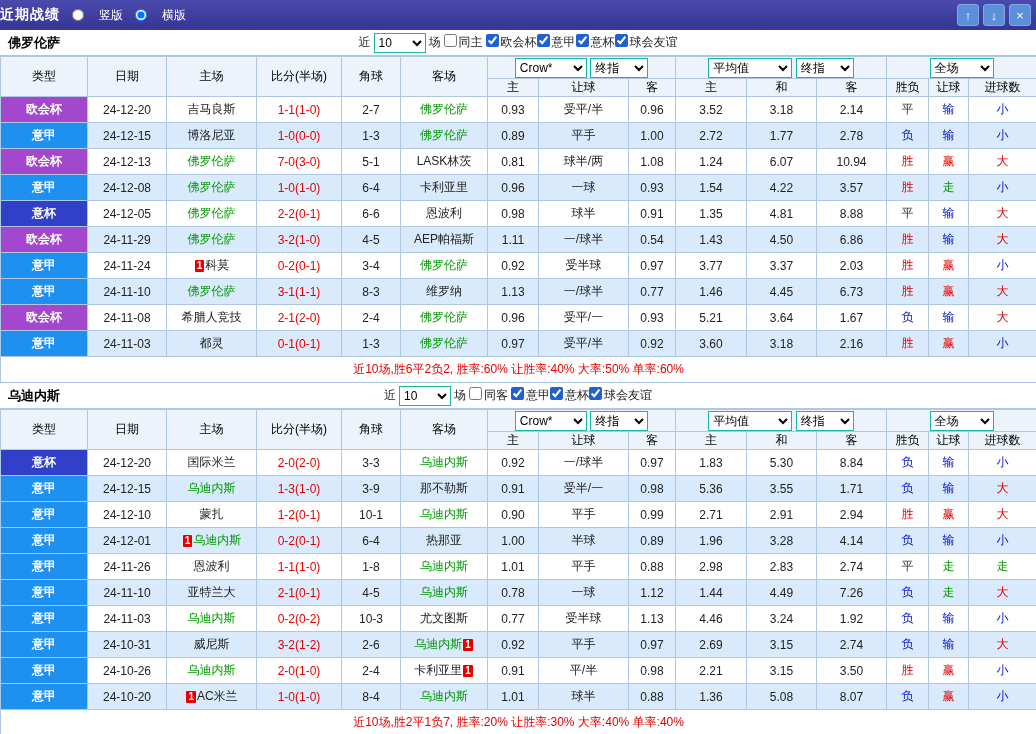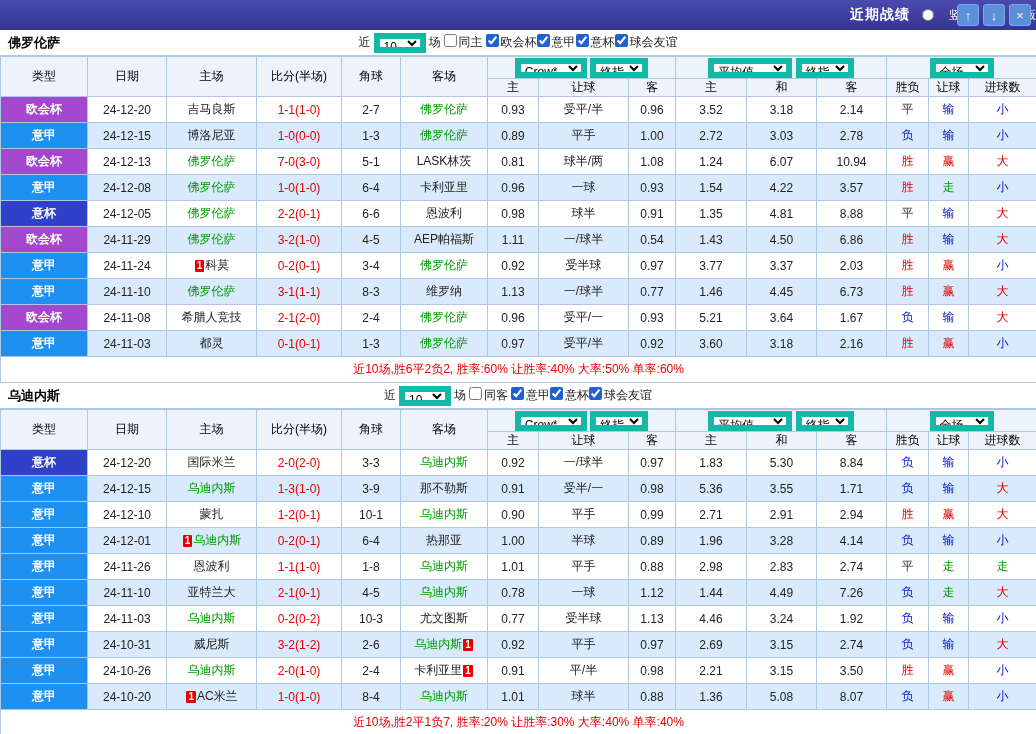--- a/index.html
+++ b/index.html
@@ -6,21 +6,21 @@
   html,body { margin:0; padding:0; }
   body {
     width:1036px; height:734px; overflow:hidden; background:#fff;
     font-family:"Liberation Sans", sans-serif; font-size:12px; color:#222;
   }
   
   .titlebar {
     height:30px; background:linear-gradient(var(--titlebar-bg-top,#4a4aae), var(--titlebar-bg,#353592));
     display:flex; align-items:center; position:relative; color:#fff;
   }
-  .titlebar-center { flex:1; display:flex; justify-content:flex-end; align-items:center; gap:12px; }
+  .titlebar-center { flex:1; display:flex; justify-content:flex-start; align-items:center; gap:12px; }
   .title { font-weight:bold; font-size:14px; letter-spacing:1px; }
   .radio-lab { display:inline-flex; align-items:center; gap:15px; cursor:pointer; font-size:12px; }
   .radio-lab input { margin:0; width:12px; height:12px; }
   .titlebar-buttons { position:absolute; right:5px; top:4px; display:flex; gap:4px; }
   .tb-btn {
     width:22px; height:22px; background:var(--titlebar-btn,#5b8fd9); color:#fff;
     display:flex; align-items:center; justify-content:center;
     font-size:13px; border-radius:3px; cursor:pointer; border:1px solid #7fa9e2;
   }
   
@@ -56,21 +56,21 @@
     padding:0 2px; margin:0 1px; display:inline-block; border-radius:1px; font-weight:bold;
   }
   .card:empty { display:none; }
   .r-red { color:var(--res-red,#e60000); }
   .r-blue { color:var(--res-blue,#0011cc); }
   .r-green { color:var(--res-green,#009900); }
   .r-dark { color:var(--res-dark,#333333); }
   tfoot td.summary { height:26px; color:var(--score-red,#e60000); background:#fff; }
   select {
     font-size:12px; height:20px; font-family:inherit; background:#fff;
-    border:6px solid #14b8a6; vertical-align:middle;
+    border:1px solid #14b8a6; vertical-align:middle;
   }
   .sel-games { width:52px; }
   .sel-crow  { width:72px; }
   .sel-final { width:58px; }
   .sel-avg   { width:84px; }
   .sel-full  { width:64px; }
 </style>
 </head>
 <body>
 
@@ -214,21 +214,21 @@
           <td class="type jia">意甲</td>
           <td>24-12-15</td>
           <td class="team"><span class="tname">博洛尼亚</span></td>
           <td class="score">1-0(0-0)</td>
           <td>1-3</td>
           <td class="team"><span class="tname focus">佛罗伦萨</span></td>
           <td>0.89</td>
           <td>平手</td>
           <td>1.00</td>
           <td>2.72</td>
-          <td>3.03</td>
+          <td>1.77</td>
           <td>2.78</td>
           <td class="r-blue">负</td>
           <td class="r-blue">输</td>
           <td class="r-blue">小</td>
         </tr>
         <tr>
           <td class="type euro">欧会杯</td>
           <td>24-12-13</td>
           <td class="team"><span class="tname focus">佛罗伦萨</span></td>
           <td class="score">7-0(3-0)</td>

